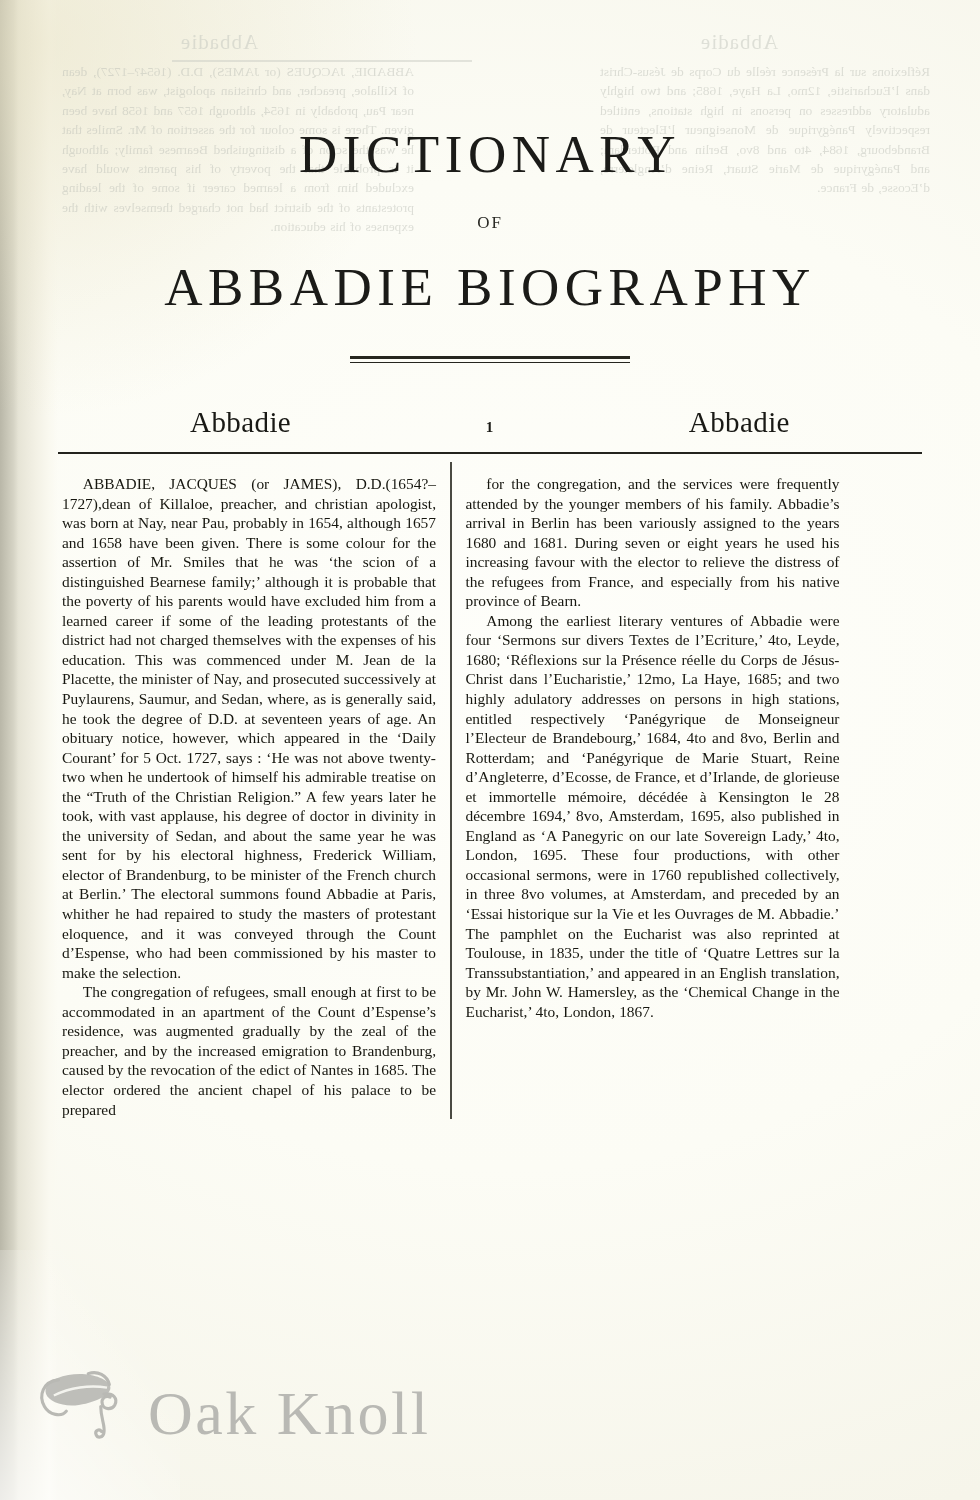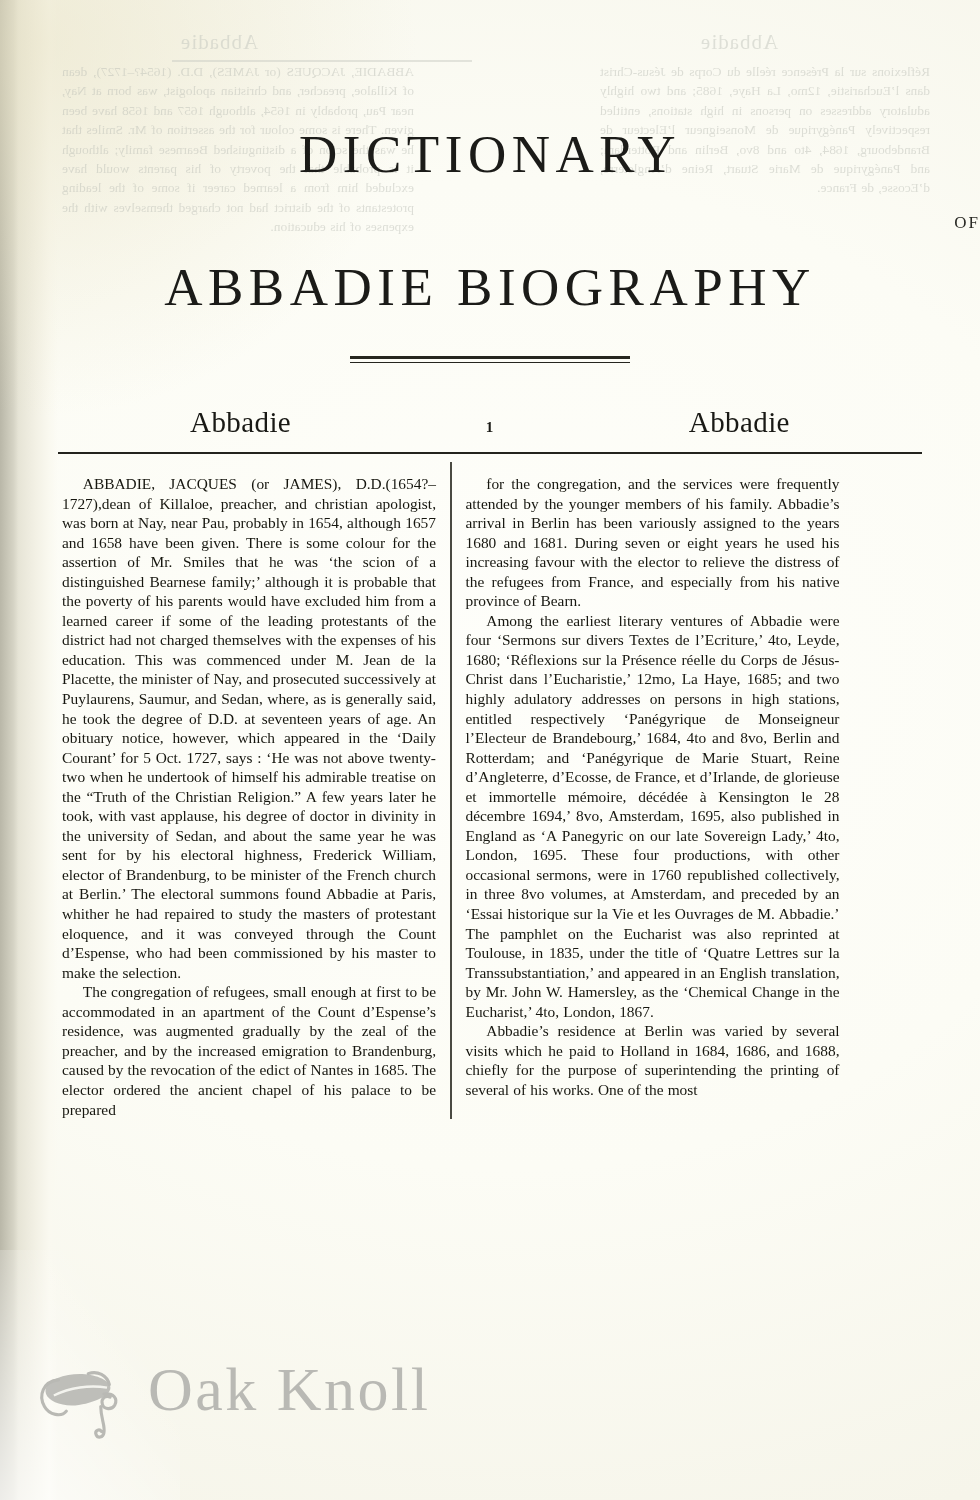--- a/index.html
+++ b/index.html
@@ -71,21 +71,21 @@
   
   #content{position:absolute;inset:0;padding-left:8px;}
 
   .masthead{position:absolute;left:0;right:0;top:128px;text-align:center;}
   .mast-title{
     font-size:53px;letter-spacing:5.5px;color:#1b1b18;
     font-family:"Liberation Serif","DejaVu Serif",serif;
     line-height:1;
   }
   .mast-of{
-    font-size:17px;letter-spacing:2px;color:#2a2a25;margin-top:32px;text-align:right;
+    font-size:17px;letter-spacing:2px;color:#2a2a25;margin-top:32px;
   }
   .mast-title2{
     font-size:53px;letter-spacing:5.5px;color:#1b1b18;margin-top:28px;line-height:1;
   }
   .mast-rule{
     width:280px;margin:42px auto 0;
   }
   .mast-rule .r1{height:3px;background:#26261f;}
   .mast-rule .r2{height:1px;background:#26261f;margin-top:3px;}
 
@@ -120,21 +120,21 @@
   .col p{margin:0;text-indent:1.35em;}
   .col p.first{text-indent:1.35em;margin-top:12px;}
   .coldiv{
     width:1.5px;background:#2a2a22;margin:0 14px;
     align-self:stretch;opacity:.85;
   }
 
   
   #oakknoll{
     position:absolute;left:34px;top:1358px;
-    display:flex;align-items:flex-start;gap:18px;
+    display:flex;align-items:flex-end;gap:18px;
     pointer-events:none;
   }
   #ok-mark{width:96px;height:86px;flex:none;}
   #ok-text{
     font-size:62px;letter-spacing:2.5px;color:#b9b9b4;
     font-family:"Liberation Serif","DejaVu Serif",serif;
     line-height:1;
   }
 </style>
 </head>
@@ -174,21 +174,20 @@
 
   <div class="cols">
     <div class="col">
       <p class="first">ABBADIE, JACQUES (or JAMES), D.D.(1654?–1727),dean of Killaloe, preacher, and christian apologist, was born at Nay, near Pau, probably in 1654, although 1657 and 1658 have been given. There is some colour for the assertion of Mr. Smiles that he was ‘the scion of a distinguished Bearnese family;’ although it is probable that the poverty of his parents would have excluded him from a learned career if some of the leading protestants of the district had not charged themselves with the expenses of his education. This was commenced under M. Jean de la Placette, the minister of Nay, and prosecuted successively at Puylaurens, Saumur, and Sedan, where, as is generally said, he took the degree of D.D. at seventeen years of age. An obituary notice, however, which appeared in the ‘Daily Courant’ for 5 Oct. 1727, says : ‘He was not above twenty-two when he undertook of himself his admirable treatise on the “Truth of the Christian Religion.” A few years later he took, with vast applause, his degree of doctor in divinity in the university of Sedan, and about the same year he was sent for by his electoral highness, Frederick William, elector of Brandenburg, to be minister of the French church at Berlin.’ The electoral summons found Abbadie at Paris, whither he had repaired to study the masters of protestant eloquence, and it was conveyed through the Count d’Espense, who had been commissioned by his master to make the selection.</p>
       <p>The congregation of refugees, small enough at first to be accommodated in an apartment of the Count d’Espense’s residence, was augmented gradually by the zeal of the preacher, and by the increased emigration to Brandenburg, caused by the revocation of the edict of Nantes in 1685. The elector ordered the ancient chapel of his palace to be prepared</p>
     </div>
     <div class="coldiv"></div>
     <div class="col">
       <p class="first">for the congregation, and the services were frequently attended by the younger members of his family. Abbadie’s arrival in Berlin has been variously assigned to the years 1680 and 1681. During seven or eight years he used his increasing favour with the elector to relieve the distress of the refugees from France, and especially from his native province of Bearn.</p>
       <p>Among the earliest literary ventures of Abbadie were four ‘Sermons sur divers Textes de l’Ecriture,’ 4to, Leyde, 1680; ‘Réflexions sur la Présence réelle du Corps de Jésus-Christ dans l’Eucharistie,’ 12mo, La Haye, 1685; and two highly adulatory addresses on persons in high stations, entitled respectively ‘Panégyrique de Monseigneur l’Electeur de Brandebourg,’ 1684, 4to and 8vo, Berlin and Rotterdam; and ‘Panégyrique de Marie Stuart, Reine d’Angleterre, d’Ecosse, de France, et d’Irlande, de glorieuse et immortelle mémoire, décédée à Kensington le 28 décembre 1694,’ 8vo, Amsterdam, 1695, also published in England as ‘A Panegyric on our late Sovereign Lady,’ 4to, London, 1695. These four productions, with other occasional sermons, were in 1760 republished collectively, in three 8vo volumes, at Amsterdam, and preceded by an ‘Essai historique sur la Vie et les Ouvrages de M. Abbadie.’ The pamphlet on the Eucharist was also reprinted at Toulouse, in 1835, under the title of ‘Quatre Lettres sur la Transsubstantiation,’ and appeared in an English translation, by Mr. John W. Hamersley, as the ‘Chemical Change in the Eucharist,’ 4to, London, 1867.</p>
-      <p>Abbadie’s residence at Berlin was varied by several visits which he paid to Holland in 1684, 1686, and 1688, chiefly for the purpose of superintending the printing of several of his works. One of the most</p>
     </div>
   </div>
 
   <div id="oakknoll">
     <svg id="ok-mark" viewBox="0 0 120 110">
       <g fill="none" stroke="#b9b9b4" stroke-width="4" stroke-linecap="round">
         <path d="M30 28 C10 30 4 48 12 62 C18 73 34 76 40 68"></path>
         <path d="M95 34 C92 22 80 16 68 20"></path>
         <path d="M88 46 C100 44 106 52 102 60 C98 67 88 66 86 59 C84 52 90 47 96 50"></path>
         <path d="M84 62 C84 78 90 86 88 96 C87 102 80 103 78 98 C76 93 82 90 85 94"></path>

